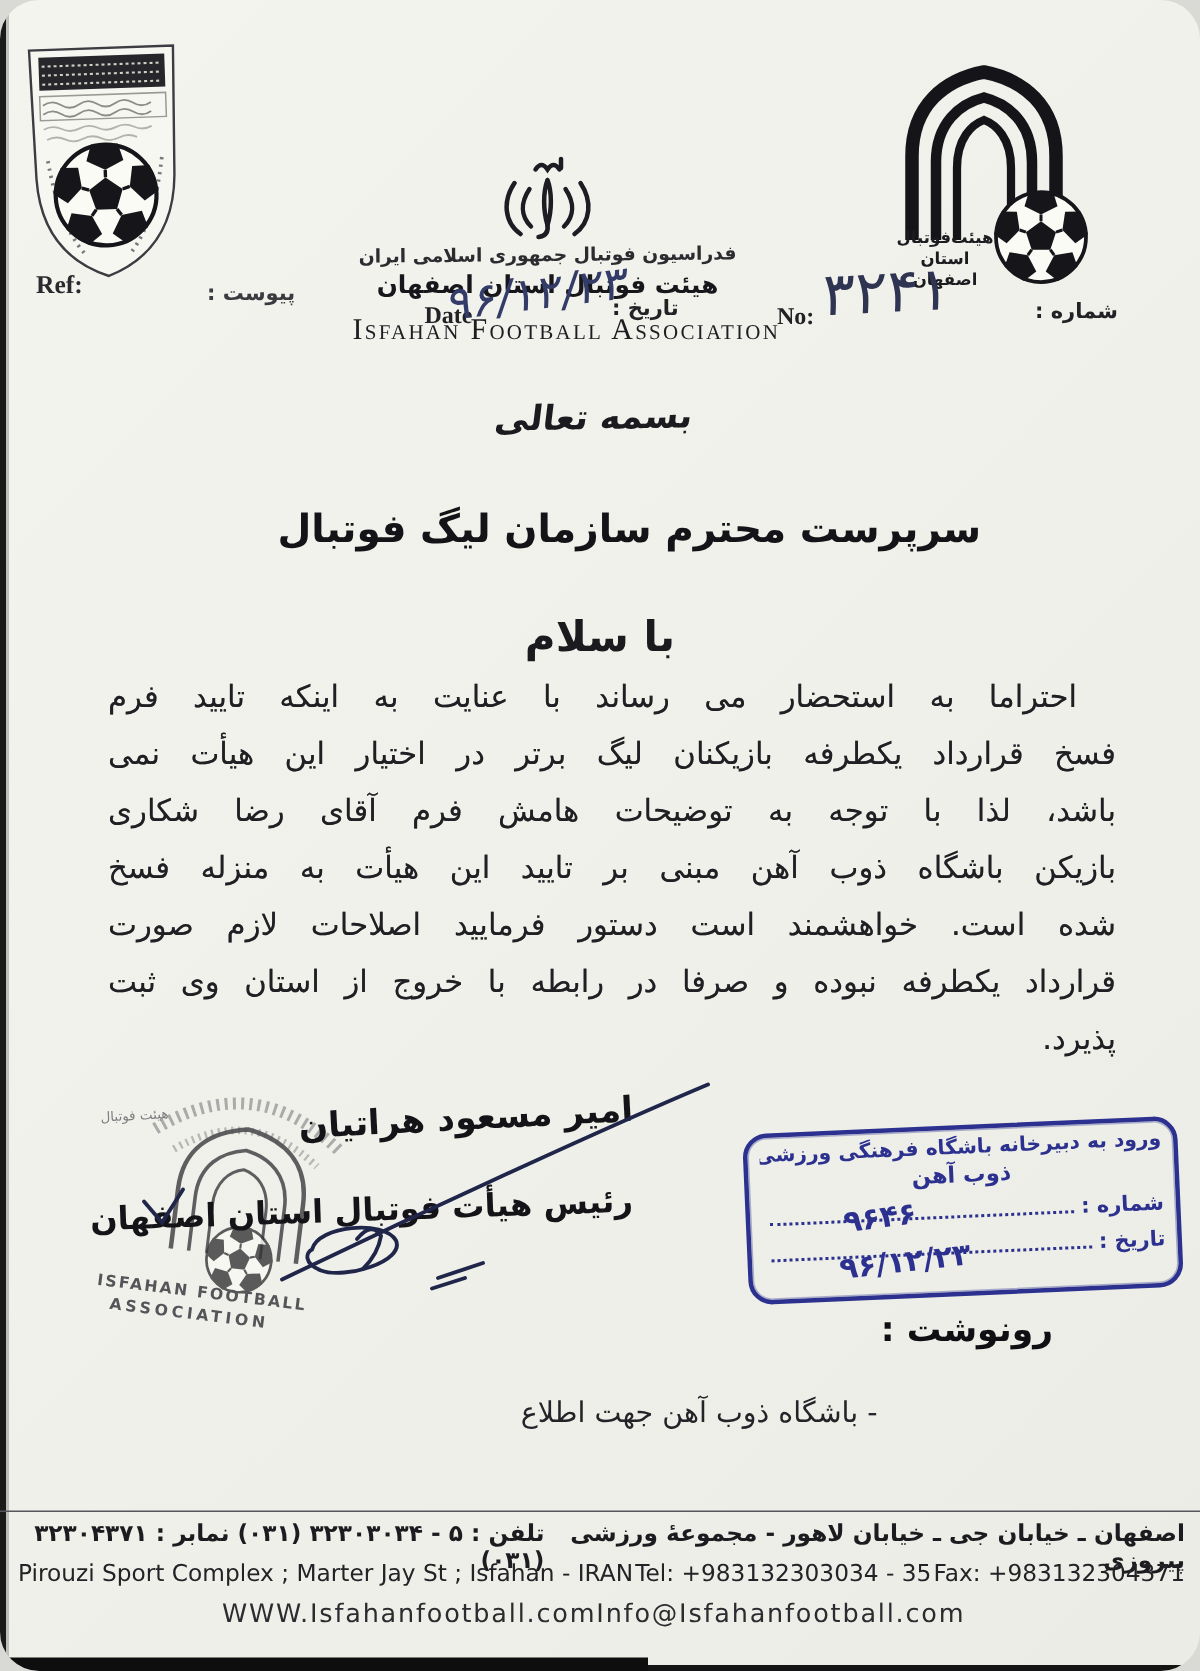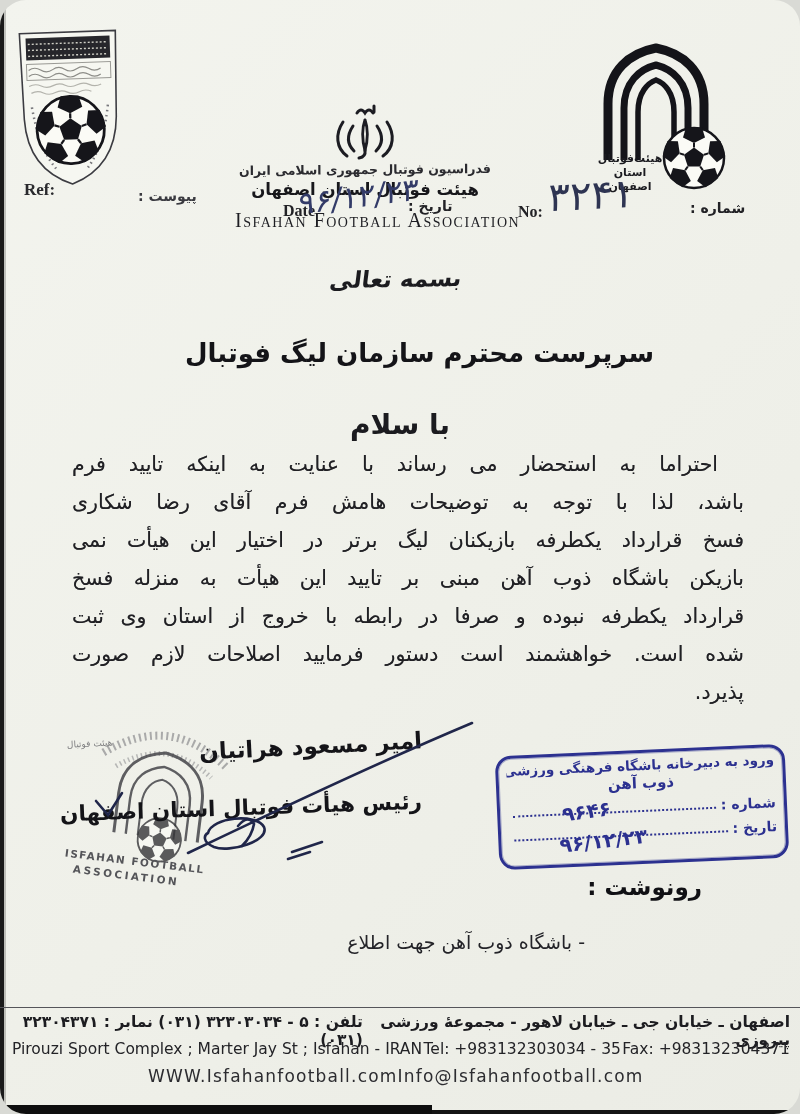--- a/index.html
+++ b/index.html
@@ -145,25 +145,25 @@
   <div class="abs no-en">No:</div>
   <div class="abs hand-no">۳۲۴۱</div>
   <div class="abs no-fa fa">شماره :</div>
 
   <div class="abs besmele fa">بسمه تعالی</div>
   <div class="abs recipient fa">سرپرست محترم سازمان لیگ فوتبال</div>
   <div class="abs salutation fa">با سلام</div>
 
   <div class="abs body-text">
       <div class="body-line">احتراما به استحضار می رساند با عنایت به اینکه تایید فرم</div>
+      <div class="body-line">فسخ قرارداد یکطرفه بازیکنان لیگ برتر در اختیار این هیأت نمی</div>
       <div class="body-line">باشد، لذا با توجه به توضیحات هامش فرم آقای رضا شکاری</div>
-      <div class="body-line">فسخ قرارداد یکطرفه بازیکنان لیگ برتر در اختیار این هیأت نمی</div>
       <div class="body-line">بازیکن باشگاه ذوب آهن مبنی بر تایید این هیأت به منزله فسخ</div>
+      <div class="body-line">شده است. خواهشمند است دستور فرمایید اصلاحات لازم صورت</div>
       <div class="body-line">قرارداد یکطرفه نبوده و صرفا در رابطه با خروج از استان وی ثبت</div>
-      <div class="body-line">شده است. خواهشمند است دستور فرمایید اصلاحات لازم صورت</div>
       <div class="body-line">پذیرد.</div>
     </div>
 
   <svg class="abs stamp-left" width="205" height="190" viewBox="0 0 205 190">
     <path d="M38,54 Q100,6 162,54" stroke="#5a5a60" stroke-width="8" stroke-dasharray="2,3.5" fill="none" opacity=".55"></path>
     <path d="M52,66 Q100,30 148,66" stroke="#6a6a70" stroke-width="5" stroke-dasharray="1.5,3" fill="none" opacity=".5"></path>
     <g stroke="#323238" fill="none" opacity=".9">
       <path d="M58,132 V92 C58,64 76,51 100,47 C124,51 142,64 142,92 V132" stroke-width="3"></path>
       <path d="M70,132 V96 C70,74 84,64 100,61 C116,64 130,74 130,96 V132" stroke-width="2.4"></path>
       <path d="M82,132 V100 C82,84 91,76 100,74 C109,76 118,84 118,100 V132" stroke-width="2"></path>

